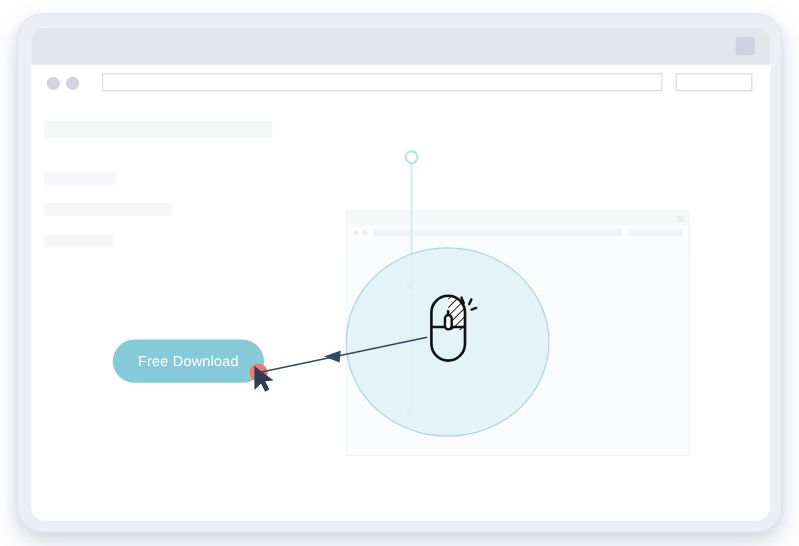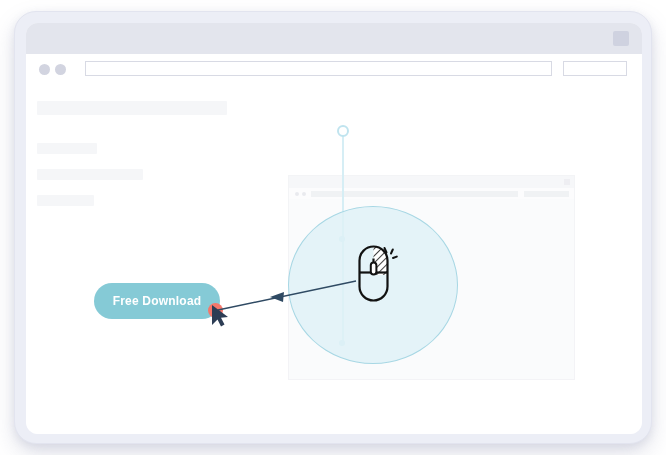--- a/index.html
+++ b/index.html
@@ -197,21 +197,21 @@
     top: 283px;
     width: 126px;
     height: 36px;
     box-sizing: border-box;
     background: #85cad6;
     border: none;
     border-radius: 18px;
     color: #ffffff;
     font-family: "Liberation Sans", sans-serif;
     font-size: 12px;
-    font-weight: 700;
+    font-weight: 400;
     letter-spacing: 0.2px;
     cursor: pointer;
     padding: 0;
     line-height: 36px;
     text-align: center;
   }
 
   
   .highlight-circle {
     position: absolute;

